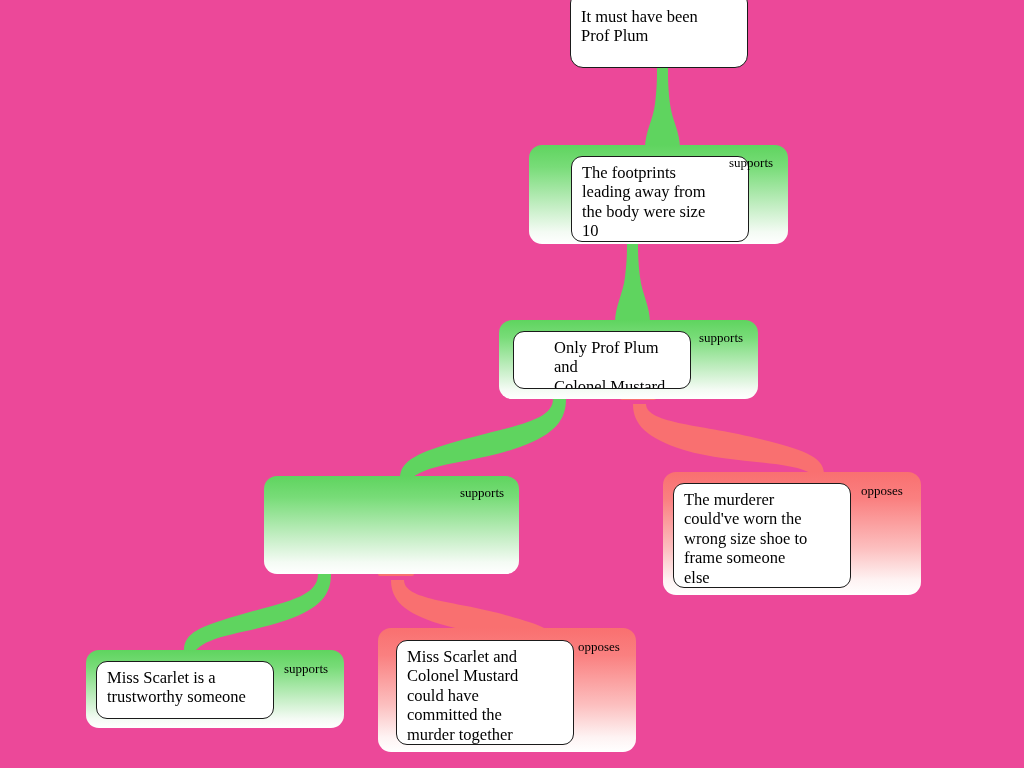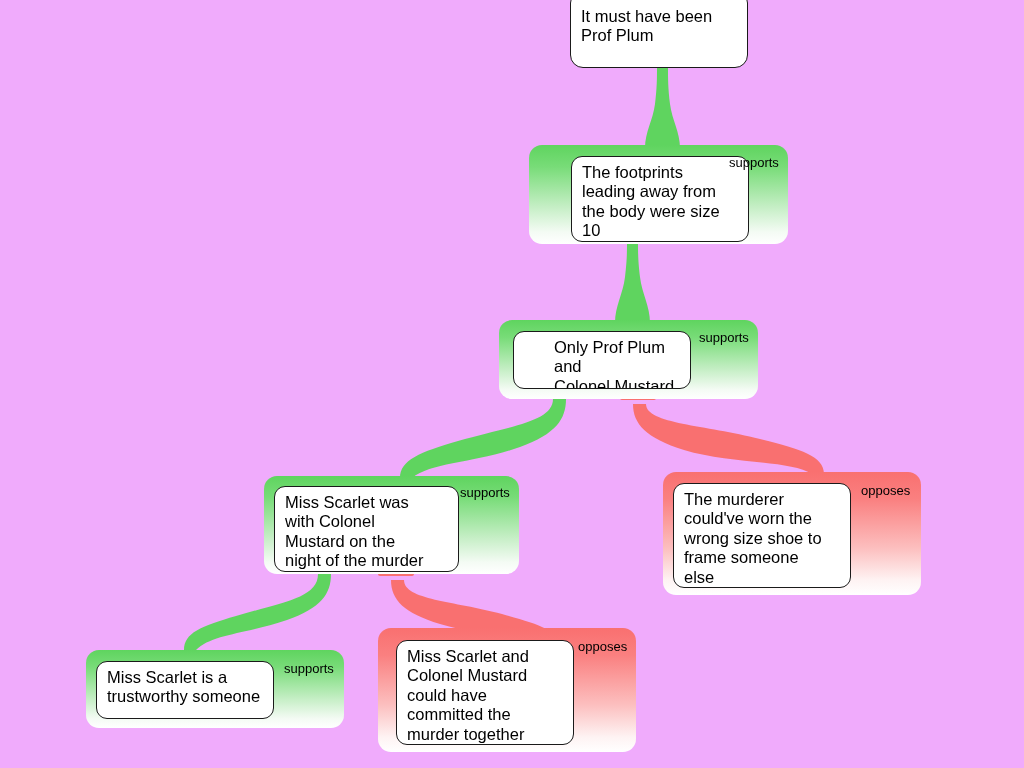--- a/index.html
+++ b/index.html
@@ -5,23 +5,23 @@
 <style>
   html, body {
     margin: 0;
     padding: 0;
     background: #000000;
   }
   #canvas {
     position: relative;
     width: 1024px;
     height: 768px;
-    background: #f0abfc;
+    background: #ec4899;
     overflow: hidden;
-    font-family: Liberation Sans, sans-serif;
+    font-family: Liberation Serif, serif;
   }
   #links {
     position: absolute;
     left: 0;
     top: 0;
     width: 1024px;
     height: 768px;
     pointer-events: none;
   }
   .node {
@@ -131,24 +131,20 @@
   </div>
 
   <div class="node supports" style="left:499px; top:320px; width:259px; height:79px;">
     <div class="textbox" style="left:14px; top:11px; width:178px; height:58px;padding-left:40px;">Only Prof Plum and
 Colonel Mustard
 have size 10 feet</div>
     <div class="rel-label" style="left:200px; top:10px;">supports</div>
   </div>
 
   <div class="node supports" style="left:264px; top:476px; width:255px; height:98px;">
-    <div class="textbox" style="left:10px; top:10px; width:185px; height:86px;">Miss Scarlet was
-with Colonel
-Mustard on the
-night of the murder</div>
     <div class="rel-label" style="left:196px; top:9px;">supports</div>
   </div>
 
   <div class="node opposes" style="left:663px; top:472px; width:258px; height:123px;">
     <div class="textbox" style="left:10px; top:11px; width:178px; height:105px;">The murderer
 could've worn the
 wrong size shoe to
 frame someone
 else</div>
     <div class="rel-label" style="left:198px; top:11px;">opposes</div>

